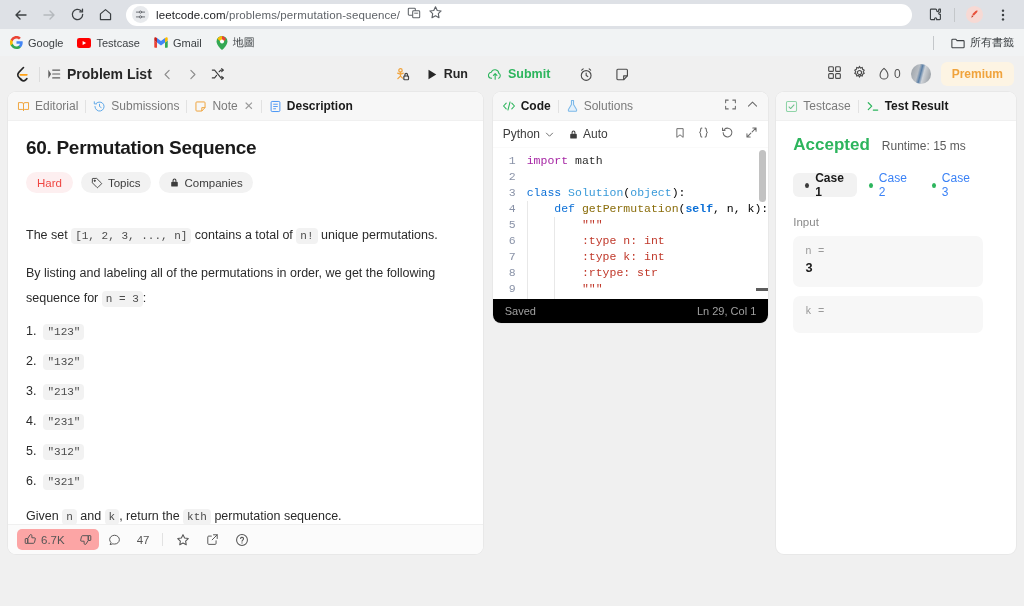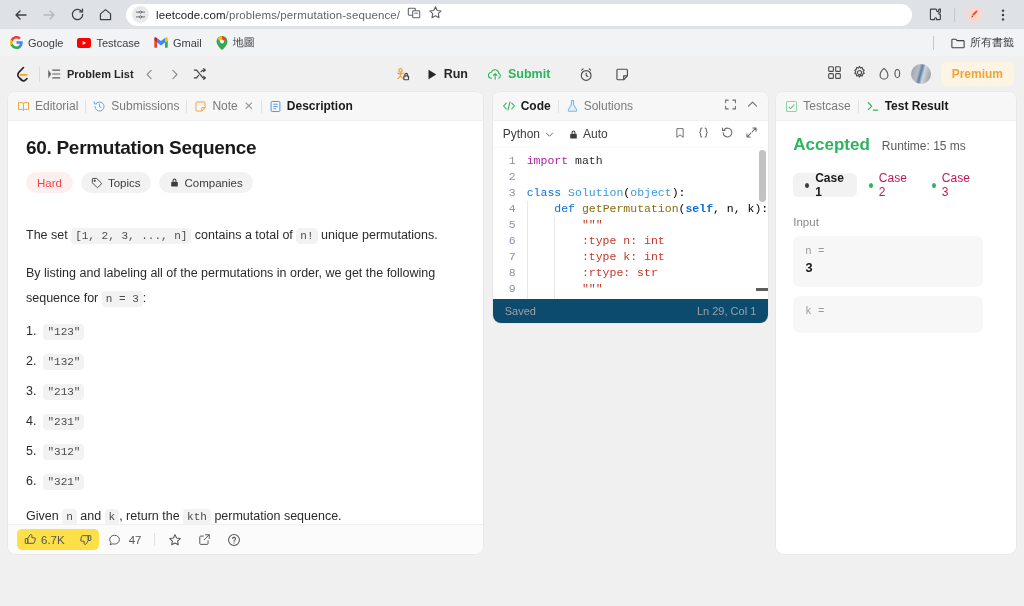--- a/index.html
+++ b/index.html
@@ -46,21 +46,21 @@
   
   .app { height: 506px; background: #f0f0f0; display: flex; flex-direction: column; }
 
   .lc-header {
     height: 36px; display: flex; align-items: center;
     padding: 0 10px; position: relative; flex: none;
   }
   .lc-left { display: flex; align-items: center; gap: 7px; }
   .lc-logo { width: 22px; height: 22px; display: flex; align-items: center; justify-content: center; }
   .vdiv { width: 1px; height: 15px; background: #dcdcdc; }
-  .problem-list { display: flex; align-items: center; gap: 6px; font-size: 11px; font-weight: bold; color: #262626; }
+  .problem-list { display: flex; align-items: center; gap: 6px; font-size: 14px; font-weight: bold; color: #262626; }
   .hicon { color: #5e5e5e; display: flex; align-items: center; }
   .arrow-btn { width: 18px; height: 22px; display: flex; align-items: center; justify-content: center; color: #8b8b8b; }
 
   .lc-center {
     position: absolute; left: 50%; transform: translateX(-50%);
     display: flex; align-items: center; gap: 2px;
   }
   .grp { display: flex; align-items: center; background: #f0f0f0; border-radius: 5px; overflow: hidden; }
   .btn-run, .btn-submit, .btn-icon-sq {
     height: 26px; display: flex; align-items: center; justify-content: center;
@@ -123,23 +123,23 @@
   .olist li {
     font-size: 12.5px; color: #2b2b2b; margin-bottom: 14px;
     display: flex; align-items: baseline; gap: 7px;
   }
   .olist li .num { font-weight: normal; }
 
   .desc-footer {
     height: 30px; background: #fbfbfb; border-top: 1px solid #f0f0f0;
     display: flex; align-items: center; padding: 0 9px; gap: 2px; flex: none;
   }
-  .vote-grp { display: flex; align-items: center; background: #fde047; border-radius: 5px; height: 21px; }
+  .vote-grp { display: flex; align-items: center; background: #fca5a5; border-radius: 5px; height: 21px; }
   .vote-item { display: flex; align-items: center; gap: 4px; padding: 0 7px; font-size: 11.5px; color: #555; }
-  .foot-item { display: flex; align-items: center; gap: 8px; padding: 0 7px; font-size: 11.5px; color: #555; }
+  .foot-item { display: flex; align-items: center; gap: 16px; padding: 0 7px; font-size: 11.5px; color: #555; }
   .foot-sep { width: 1px; height: 13px; background: #e2e2e2; margin: 0 4px; }
 
   
   .code-card { height: 231px; }
   .code-toolbar {
     height: 27px; display: flex; align-items: center; padding: 0 10px;
     font-size: 12px; color: #3c3c3c; flex: none; border-bottom: 1px solid #fafafa;
   }
   .lang { display: flex; align-items: center; gap: 4px; }
   .auto { display: flex; align-items: center; gap: 4px; color: #3c3c3c; margin-left: 13px; }
@@ -157,34 +157,34 @@
   .cls { color: #3a9ad9; }
   .sv { color: #0b6fd6; font-weight: bold; text-align: right; }
   .str { color: #c0392b; }
   .pn { color: #2b2b2b; }
   .cmt { color: #2a9d4e; }
   .code-scroll { position: absolute; right: 2px; top: 2px; width: 7px; height: 52px; background: #c2c2c2; border-radius: 4px; }
   .code-mark { position: absolute; right: 0px; top: 140px; width: 12px; height: 3px; background: #5c5c5c; }
 
   .code-status {
     height: 24px; display: flex; align-items: center; padding: 0 12px;
-    font-size: 11px; color: #a0a0a0; background: #0c4a6e; flex: none;
+    font-size: 11px; color: #a0a0a0; background: #000000; flex: none;
   }
   .code-status .right { margin-left: auto; }
 
   
   .res-card { flex: 1; min-height: 0; }
   .res-body { flex: 1; overflow: hidden; padding: 14px 33px 0 17px; }
   .acc-row { display: flex; align-items: baseline; gap: 12px; margin-bottom: 18px; }
   .acc { font-size: 17px; font-weight: bold; color: #2db55d; }
   .rt { font-size: 12px; color: #5c5c5c; }
   .cases { display: flex; margin-bottom: 19px; }
   .case {
     height: 24px; padding: 0 12px; border-radius: 6px; font-size: 12px;
-    display: flex; align-items: center; gap: 6px; color: #be185d;
+    display: flex; align-items: center; gap: 6px; color: #3b82f6;
   }
   .case.active { background: #f2f2f2; color: #1a1a1a; font-weight: bold; }
   .dot { width: 5px; height: 5px; border-radius: 50%; background: #2db55d; }
   .case.active .dot { background: #3c3c3c; }
   .inp-label { font-size: 11.5px; color: #8a8a8a; margin-bottom: 8px; }
   .inp-box { background: #f7f7f7; border-radius: 7px; padding: 9px 12px 11px 12px; margin-bottom: 9px; }
   .inp-key { font-family: "Liberation Mono", monospace; font-size: 10.5px; color: #9a9a9a; margin-bottom: 5px; }
   .inp-val { font-family: "Liberation Mono", monospace; font-size: 12.5px; font-weight: bold; color: #1a1a1a; }
 </style>
 </head>

